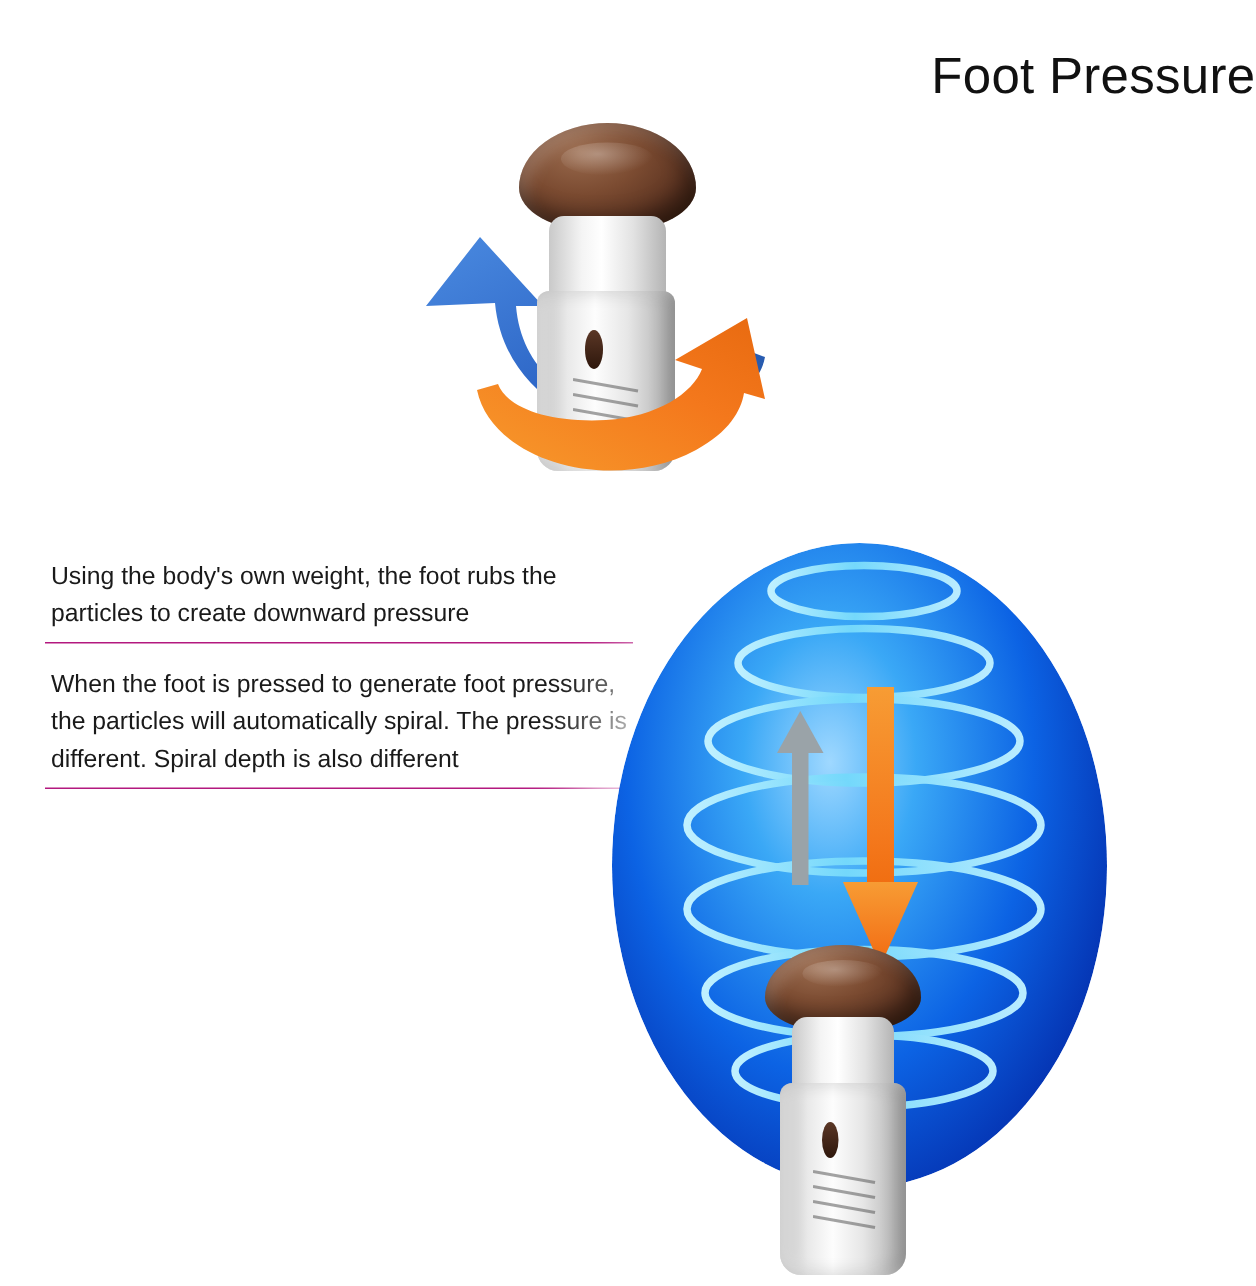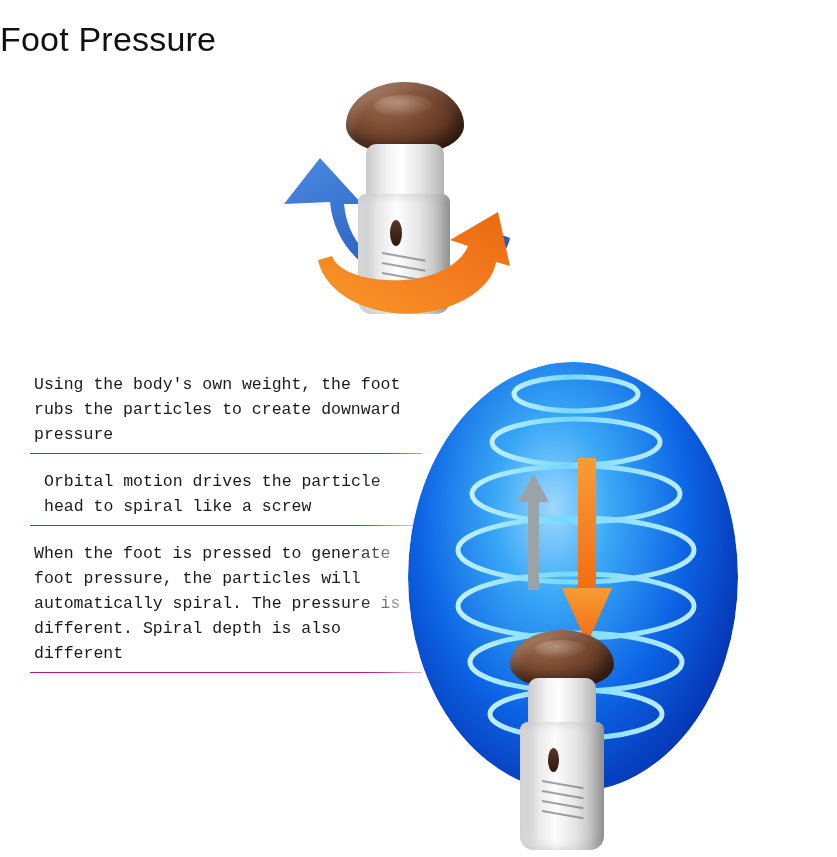--- a/index.html
+++ b/index.html
@@ -10,24 +10,24 @@
   body {
     width: 837px;
     height: 857px;
     position: relative;
     font-family: "Liberation Sans", sans-serif;
     overflow: hidden;
   }
 
   #page-title {
     position: absolute;
-    top: 20px;
+    top: 32px;
     left: 0;
     width: 837px;
-    text-align: left;
+    text-align: right;
     font-size: 34px;
     font-weight: 400;
     color: #111111;
     letter-spacing: 0.2px;
   }
 
   
   #top-illustration {
     position: absolute;
     left: 258px;
@@ -100,21 +100,20 @@
   .text-item {
     margin-bottom: 15px;
     padding-bottom: 6px;
     border-bottom: 1.6px solid #b3187f;
   }
   .text-item p {
     margin: 0;
     font-size: 16.5px;
     line-height: 25px;
     color: #1a1a1a;
-    font-family: Liberation Mono, monospace;
   }
   .text-item.i1 { padding-left: 4px; }
   .text-item.i2 { padding-left: 10px; margin-top: 14px; }
   .text-item.i3 { padding-left: 14px; margin-top: 14px; }
   .text-item.i4 { padding-left: 4px; margin-top: 14px; }
 
   
   #spiral-panel {
     position: absolute;
     left: 408px;
@@ -216,23 +215,20 @@
   </svg>
 </div>
 
 <div id="text-block">
 
   <div class="text-item i1">
     <p>Using the body's own weight, the foot rubs the particles to create downward pressure</p>
   </div>
 
 
-  <div class="text-item i3">
-    <p>Orbital motion drives the particle head to spiral like a screw</p>
-  </div>
 
   <div class="text-item i4">
     <p>When the foot is pressed to generate foot pressure, the particles will automatically spiral. The pressure is different. Spiral depth is also different</p>
   </div>
 
 </div>
 
 <div id="spiral-panel">
 
   <div id="blue-oval"></div>

